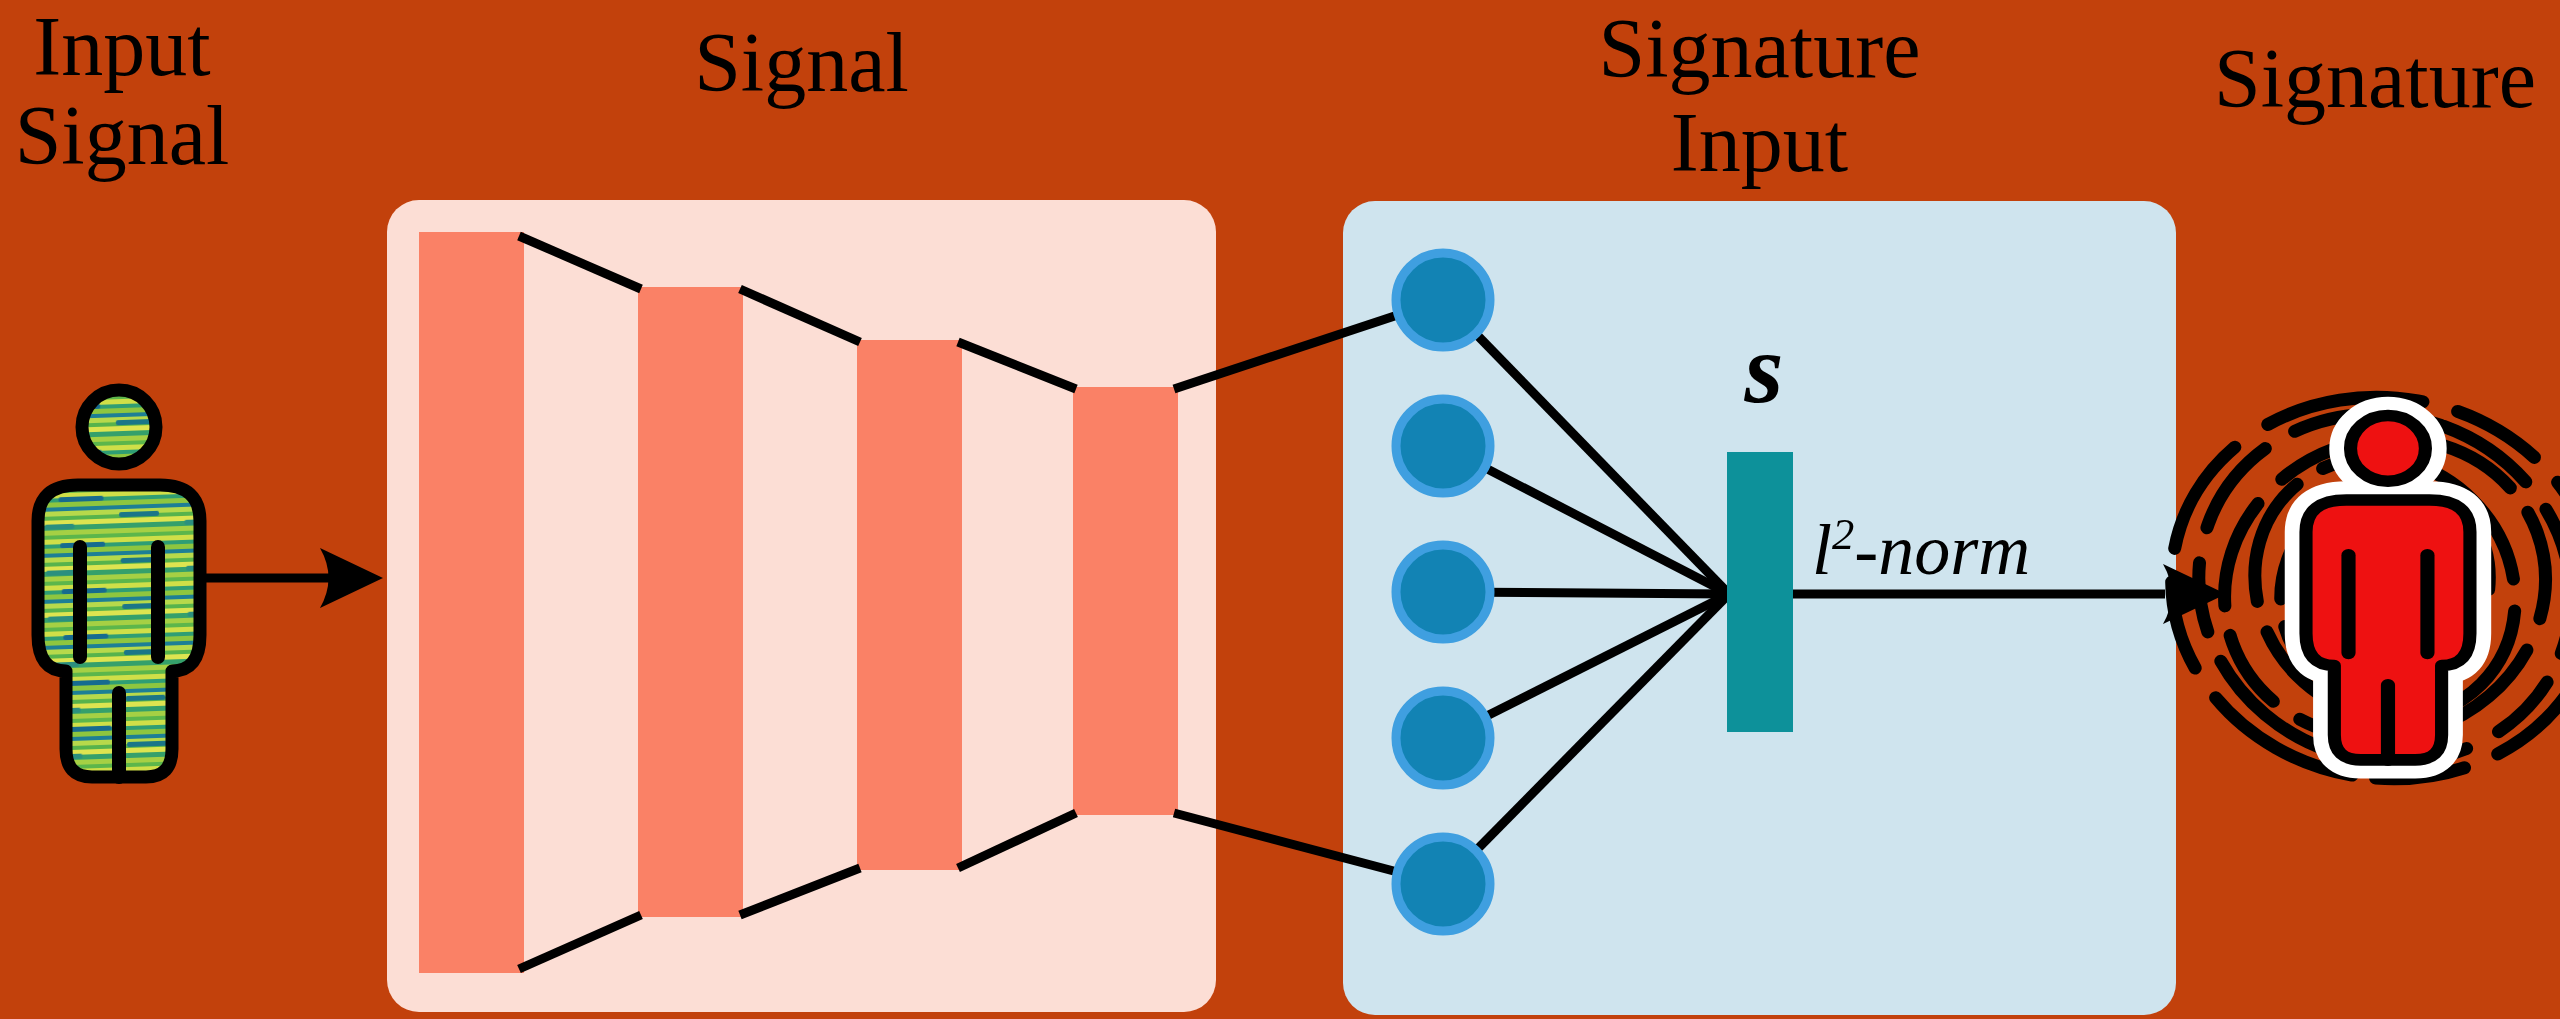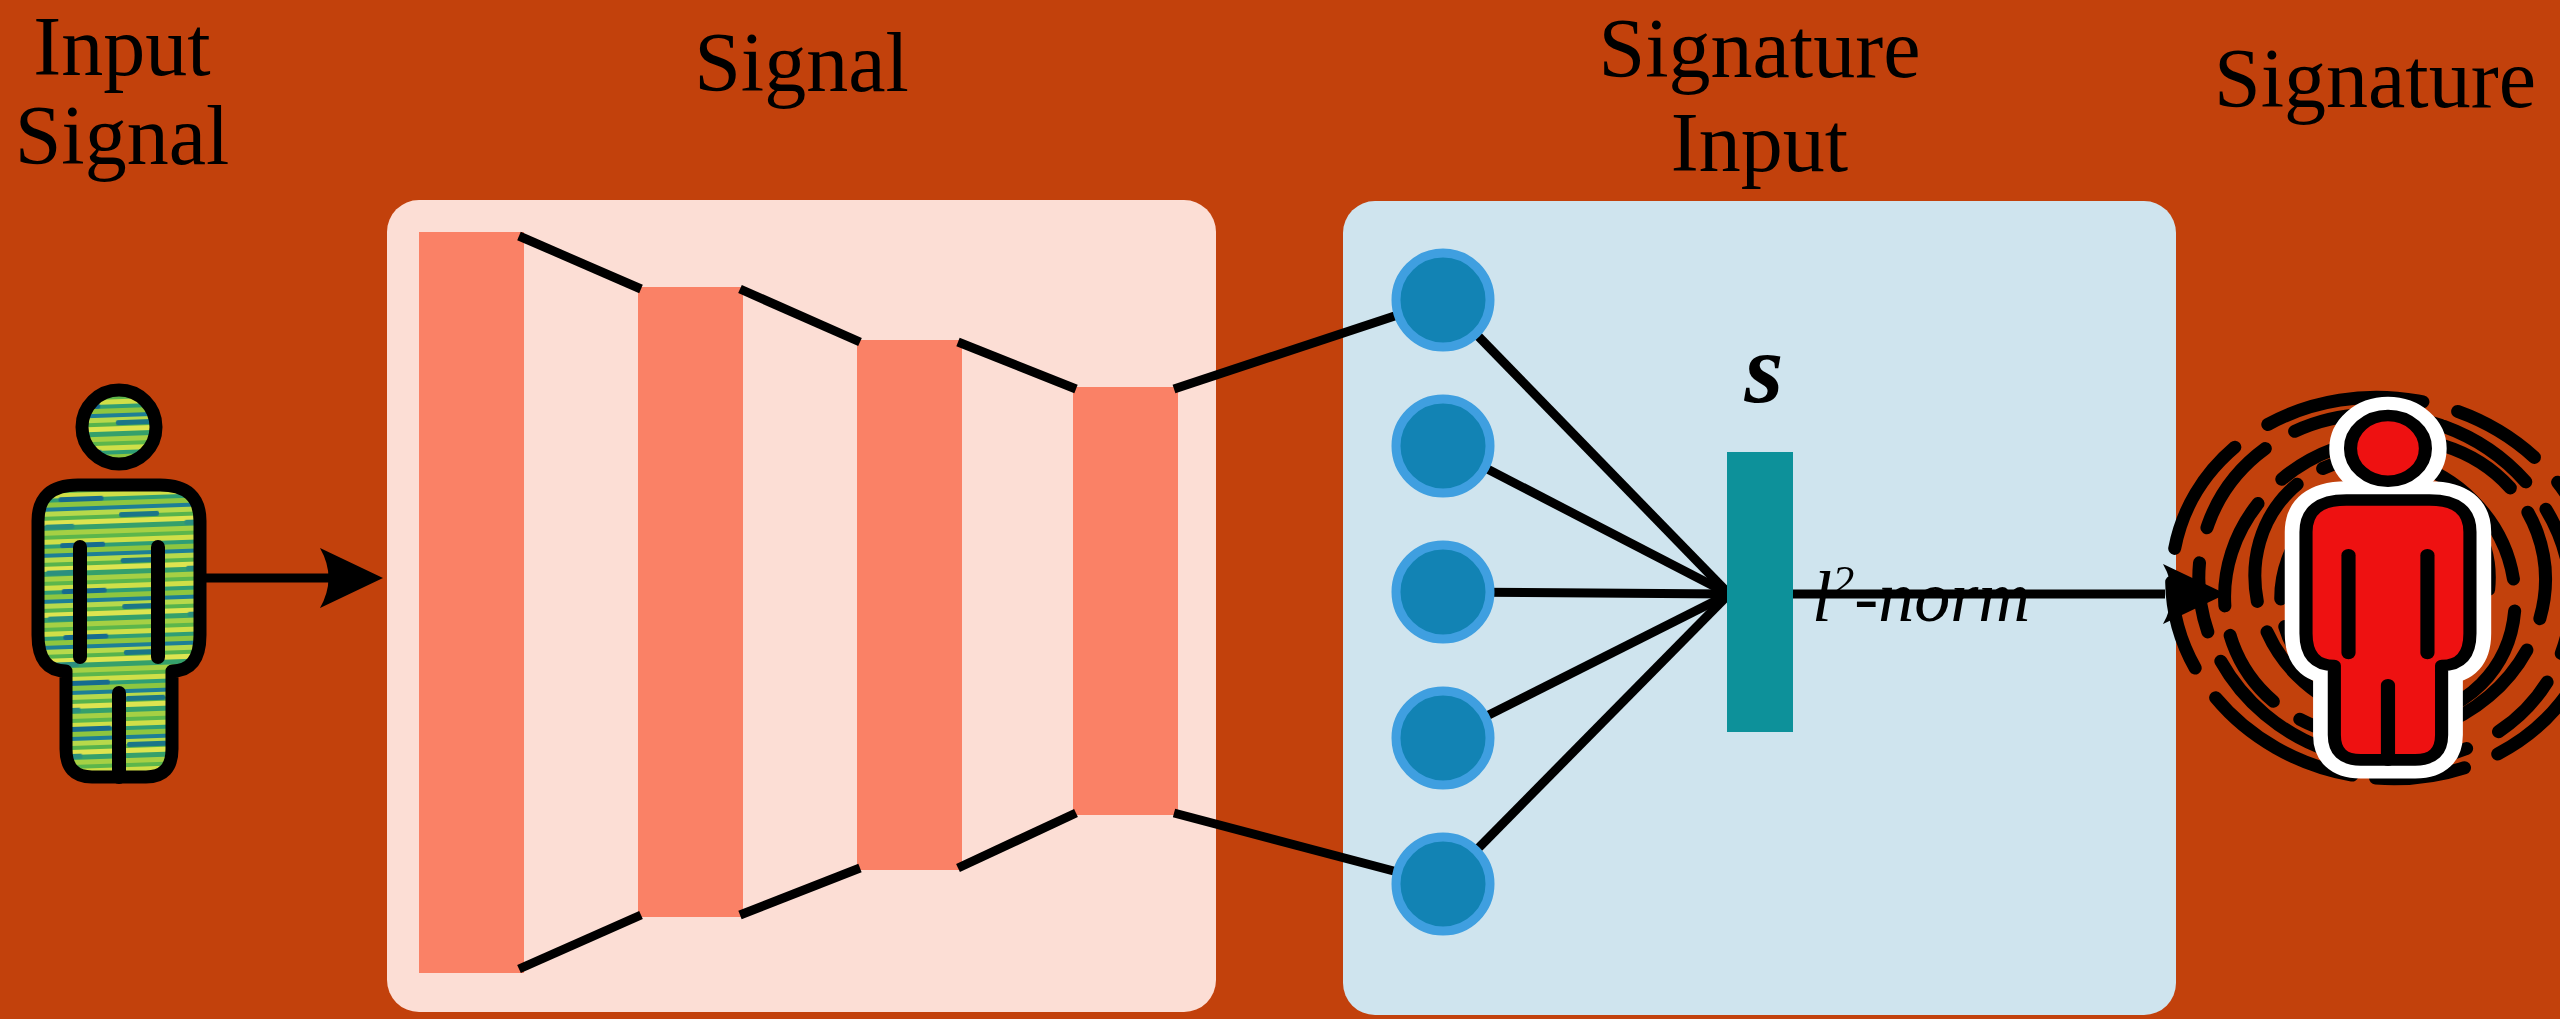--- a/index.html
+++ b/index.html
@@ -18,21 +18,21 @@
   .bar2{left:638px;top:287px;width:105px;height:630px;}
   .bar3{left:857px;top:340px;width:105px;height:530px;}
   .bar4{left:1073px;top:387px;width:105px;height:428px;}
   svg.overlay{position:absolute;left:0;top:0;z-index:3;pointer-events:none;}
   .label{position:absolute;z-index:4;color:#000;text-align:center;line-height:1.06;}
   .lbl-input{left:-4px;top:2px;width:252px;font-size:84px;}
   .lbl-encoder{left:387px;top:18px;width:829px;font-size:84px;}
   .lbl-sigmodel{left:1343px;top:2px;width:833px;font-size:84px;line-height:1.12;}
   .lbl-signature{left:2186px;top:34px;width:378px;font-size:84px;}
   .lbl-s{left:1699px;top:316px;width:130px;font-size:100px;font-style:italic;font-weight:600;}
-  .lbl-norm{left:1812px;top:514px;width:300px;font-size:72px;font-style:italic;text-align:left;line-height:1;margin-top:47px;}
+  .lbl-norm{left:1812px;top:514px;width:300px;font-size:72px;font-style:italic;text-align:left;line-height:1;}
   .lbl-norm sup{font-size:62%;vertical-align:super;line-height:0;}
 </style>
 </head>
 <body>
 
 <div class="canvas">
 
   <div class="box encoder-box"></div>
   <div class="box signature-box"></div>
 

